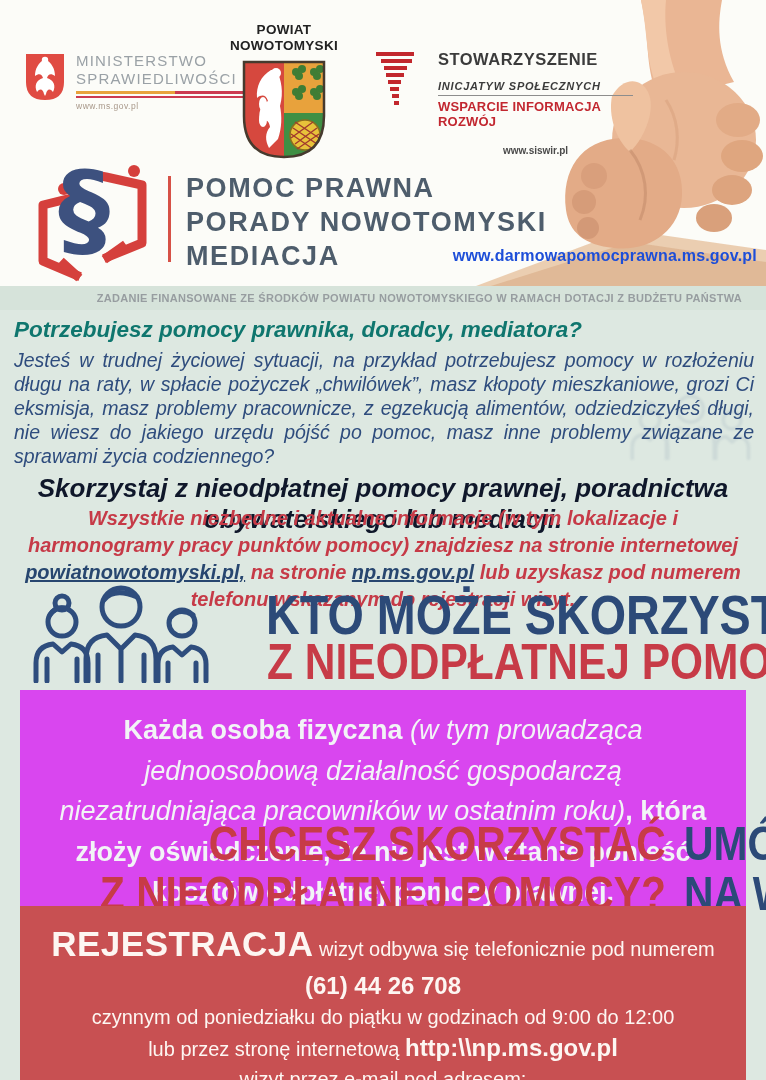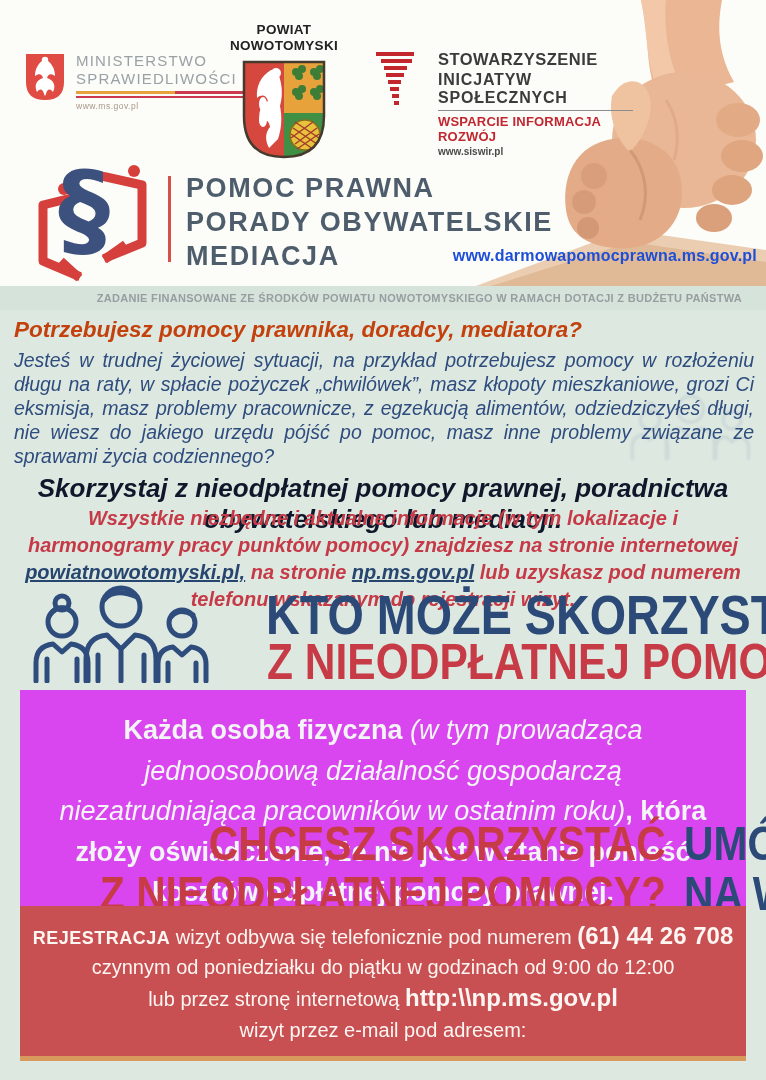--- a/index.html
+++ b/index.html
@@ -16,24 +16,24 @@
   .ministry-rule2{height:2px;margin-top:2px;background:#cc3a50;}
   .ministry-url{font-size:8.5px;color:#a8988a;margin-top:3px;letter-spacing:.5px;}
 
   .powiat{position:absolute;left:226px;top:22px;width:116px;text-align:center;}
   .powiat-label{font-size:13.5px;font-weight:bold;color:#222;line-height:1.15;letter-spacing:.3px;}
   .powiat-arms{margin-top:5px;}
 
   .association{position:absolute;left:374px;top:50px;display:flex;gap:20px;}
   .assoc-text{width:195px;}
   .assoc-l1{font-size:16.5px;font-weight:bold;color:#3b3b3b;letter-spacing:.5px;}
-  .assoc-l2{font-size:16px;font-weight:bold;color:#3b3b3b;letter-spacing:.8px;margin-top:2px;}
+  .assoc-l2{font-size:11px;font-weight:bold;color:#3b3b3b;letter-spacing:.8px;margin-top:11px;font-style:italic;}
   .assoc-rule{height:1px;background:#8d8d8d;margin:3px 0 3px 0;}
   .assoc-tag{font-size:13px;font-weight:bold;color:#c22730;letter-spacing:.2px;}
-  .assoc-url{font-size:10px;font-weight:bold;color:#4a4a4a;text-align:left;margin-top:2px;}
+  .assoc-url{font-size:10px;font-weight:bold;color:#4a4a4a;text-align:center;margin-top:16px;}
 
   .hands{position:absolute;right:0;top:0;width:350px;height:286px;}
 
   .brand-logo{position:absolute;left:30px;top:163px;width:126px;height:122px;}
   .brand-logo .par{position:absolute;left:28px;top:-6px;font-size:104px;line-height:1;
        font-weight:bold;color:#3d517f;font-family:"DejaVu Sans",sans-serif;}
   .brand-divider{position:absolute;left:168px;top:176px;width:3px;height:86px;background:#d65147;}
   .service{position:absolute;left:186px;top:171px;color:#4e5d6c;font-weight:bold;
            font-size:27px;line-height:1.26;letter-spacing:1.6px;}
   .site-url{position:absolute;right:9px;top:247px;font-size:16px;font-weight:bold;
@@ -43,21 +43,21 @@
   .funding{position:absolute;top:286px;left:0;width:766px;height:24px;background:#d6e3da;
            box-sizing:border-box;padding:6px 24px 0 0;text-align:right;
            font-size:11px;font-weight:bold;color:#979da0;letter-spacing:.3px;}
 
   
   .ghost{position:absolute;opacity:.07;filter:blur(1px);pointer-events:none;}
   .ghost-people{right:12px;top:392px;opacity:.09;}
 
   
   .intro-heading{position:absolute;left:14px;top:317px;font-size:22.5px;font-weight:bold;
-                 font-style:italic;color:#c2410c;}
+                 font-style:italic;color:#0f766e;}
   .intro-body{position:absolute;left:14px;top:349px;width:740px;font-size:19.5px;
               font-style:italic;color:#2e4c7d;line-height:1.23;text-align:justify;}
 
   
   .cta-blue{position:absolute;left:0;top:473px;width:766px;text-align:center;font-size:26px;
             font-weight:bold;font-style:italic;color:#0f172a;}
   .cta-red{position:absolute;left:18px;top:505px;width:730px;text-align:center;font-size:20px;
            font-weight:bold;font-style:italic;color:#c63a47;line-height:1.35;}
   .cta-red a{color:#27466f;text-decoration:underline;cursor:pointer;}
 
@@ -85,21 +85,21 @@
   .appt-left .appt-line span{display:inline-block;transform:scaleX(.85);transform-origin:right;
                white-space:nowrap;font-size:48px;font-weight:bold;}
   .appt-right .appt-line span{display:inline-block;transform:scaleX(.85);transform-origin:left;
                white-space:nowrap;font-size:48px;font-weight:bold;}
 
   
   .registration{position:absolute;left:20px;top:906px;width:726px;box-sizing:border-box;
                 background:#c85052;border-bottom:5px solid #d89a5c;color:#fdf6f2;
                 text-align:center;padding:13px 8px 12px;}
   .reg-line{font-size:20px;line-height:1.42;}
-  .reg-label{font-size:18px;font-weight:bold;letter-spacing:.5px;}
+  .reg-label{font-size:35px;font-weight:bold;letter-spacing:.5px;}
   .reg-strong{font-size:24px;font-weight:bold;}
   .reg-line a{color:#fdf6f2;text-decoration:none;cursor:pointer;}
 </style>
 </head>
 <body>
 
 <div class="page">
 
   <div class="header">
 
@@ -225,21 +225,21 @@
           <path d="M78,94 L92,84"></path>
         </g>
         <circle cx="34" cy="26" r="6" fill="#d5403c"></circle>
         <circle cx="104" cy="8" r="6" fill="#d5403c"></circle>
       </svg>
       <div class="par">§</div>
     </div>
     <div class="brand-divider"></div>
     <div class="service">
       <div>POMOC PRAWNA</div>
-      <div>PORADY OBYWATELSKIE</div>
+      <div>PORADY NOWOTOMYSKI</div>
       <div>MEDIACJA</div>
     </div>
     <div class="site-url">www.darmowapomocprawna.ms.gov.pl</div>
   </div>
 
   <div class="funding">ZADANIE FINANSOWANE ZE ŚRODKÓW POWIATU NOWOTOMYSKIEGO W RAMACH DOTACJI Z BUDŻETU PAŃSTWA</div>
 
   <svg class="ghost ghost-people" width="130" height="70" viewBox="0 0 190 100" fill="none" stroke="#2e4d7d" stroke-width="5" stroke-linejoin="round">
     <circle cx="38" cy="22" r="7"></circle>
       <circle cx="38" cy="40" r="14"></circle>

